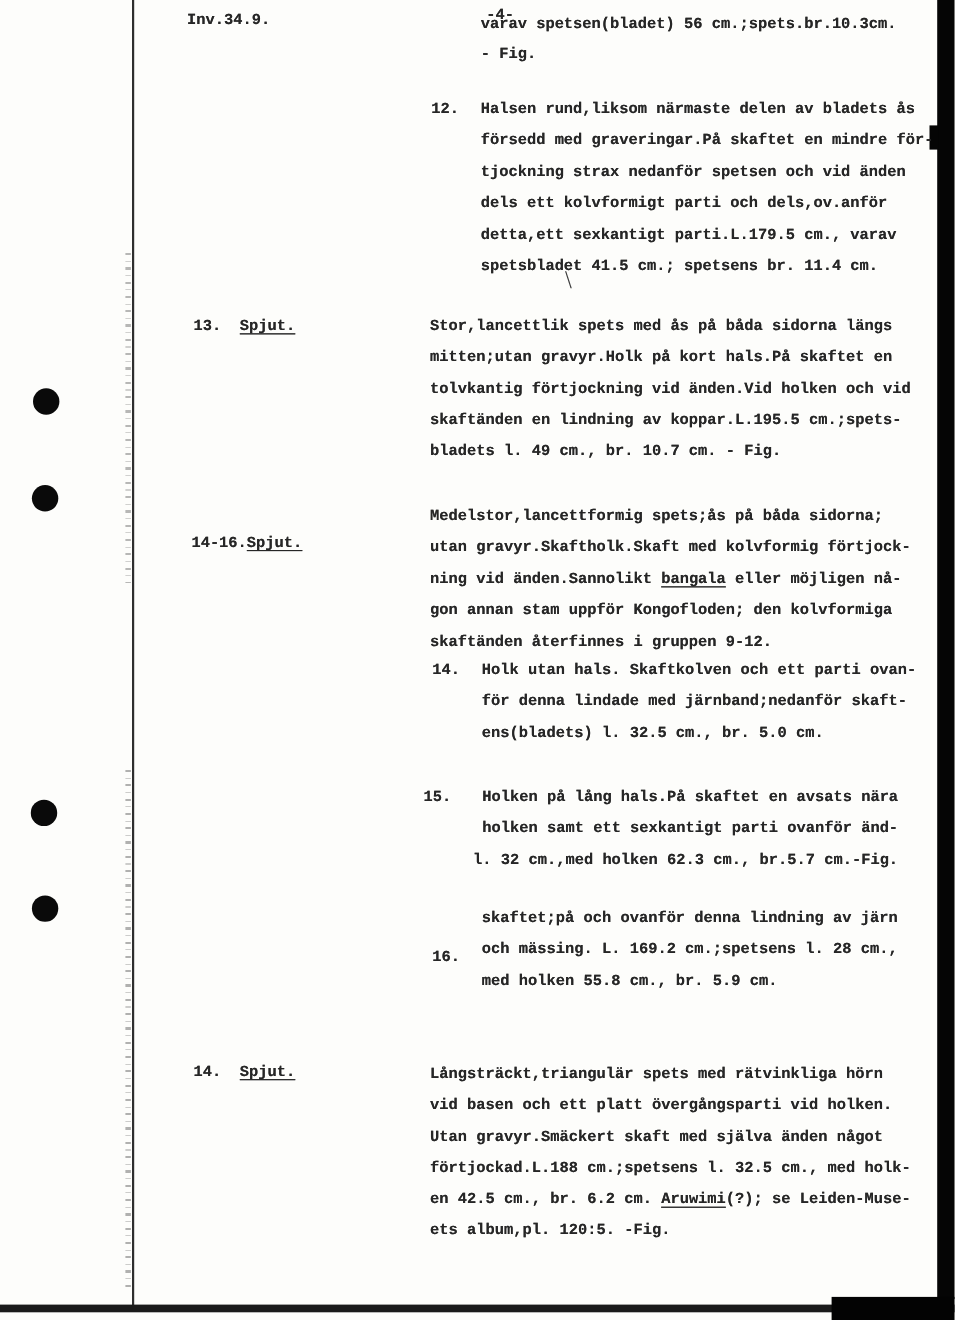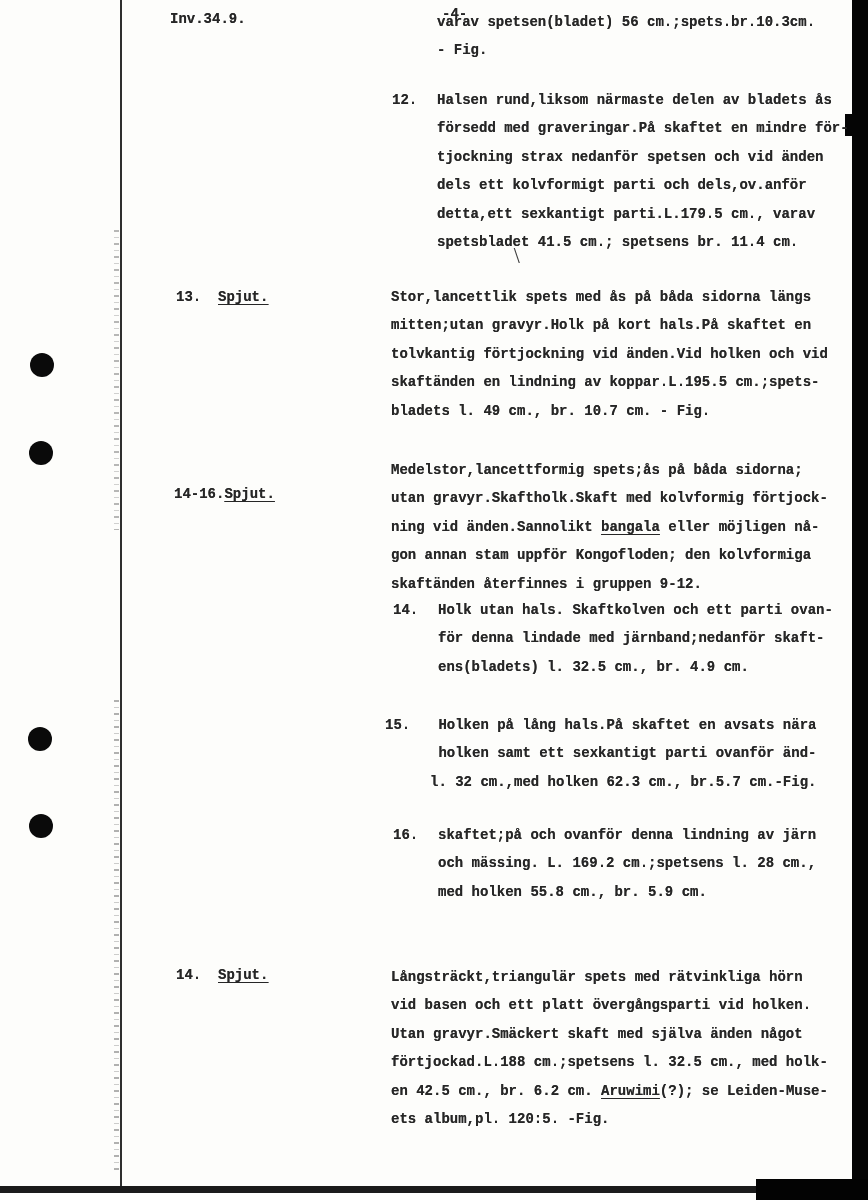--- a/index.html
+++ b/index.html
@@ -93,20 +93,20 @@
   <div id="labels-container">
       <div class="marglabel typed" style="top: 283px; left: 176px;"><span>13.  </span><span class="ul">Spjut.</span></div>
       <div class="marglabel typed" style="top: 480px; left: 174px;"><span>14-16.</span><span class="ul">Spjut.</span></div>
       <div class="marglabel typed" style="top: 961px; left: 176px;"><span>14.  </span><span class="ul">Spjut.</span></div>
     </div>
   <div id="blocks-container">
       <div class="block typed" style="top: 8px; left: 437px; font-family: Liberation Mono, monospace;"><div class="tline">varav spetsen(bladet) 56 cm.;spets.br.10.3cm.</div><div class="tline">- Fig.</div></div>
       <div class="block typed" style="top: 86px; left: 437px;"><span class="num" style="left: -45px;">12.</span><div class="tline">Halsen rund,liksom närmaste delen av bladets ås</div><div class="tline">försedd med graveringar.På skaftet en mindre för-</div><div class="tline">tjockning strax nedanför spetsen och vid änden</div><div class="tline">dels ett kolvformigt parti och dels,ov.anför</div><div class="tline">detta,ett sexkantigt parti.L.179.5 cm., varav</div><div class="tline">spetsbladet 41.5 cm.; spetsens br. 11.4 cm.</div></div>
       <div class="block typed" style="top: 283px; left: 391px;"><div class="tline">Stor,lancettlik spets med ås på båda sidorna längs</div><div class="tline">mitten;utan gravyr.Holk på kort hals.På skaftet en</div><div class="tline">tolvkantig förtjockning vid änden.Vid holken och vid</div><div class="tline">skaftänden en lindning av koppar.L.195.5 cm.;spets-</div><div class="tline">bladets l. 49 cm., br. 10.7 cm. - Fig.</div></div>
       <div class="block typed" style="top: 456px; left: 391px;"><div class="tline">Medelstor,lancettformig spets;ås på båda sidorna;</div><div class="tline">utan gravyr.Skaftholk.Skaft med kolvformig förtjock-</div><div class="tline"><span>ning vid änden.Sannolikt </span><span class="ul">bangala</span><span> eller möjligen nå-</span></div><div class="tline">gon annan stam uppför Kongofloden; den kolvformiga</div><div class="tline">skaftänden återfinnes i gruppen 9-12.</div></div>
-      <div class="block typed" style="top: 596px; left: 438px;"><span class="num" style="left: -45px;">14.</span><div class="tline">Holk utan hals. Skaftkolven och ett parti ovan-</div><div class="tline">för denna lindade med järnband;nedanför skaft-</div><div class="tline">ens(bladets) l. 32.5 cm., br. 4.9 cm.</div></div>
+      <div class="block typed" style="top: 596px; left: 438px;"><span class="num" style="left: -45px;">14.</span><div class="tline">Holk utan hals. Skaftkolven och ett parti ovan-</div><div class="tline">för denna lindade med järnband;nedanför skaft-</div><div class="tline">ens(bladets) l. 32.5 cm., br. 5.0 cm.</div></div>
       <div class="block typed" style="top: 711px; left: 430px; text-align: right;"><span class="num" style="left: -45px;">15.</span><div class="tline">Holken på lång hals.På skaftet en avsats nära</div><div class="tline">holken samt ett sexkantigt parti ovanför änd-</div><div class="tline">l. 32 cm.,med holken 62.3 cm., br.5.7 cm.-Fig.</div></div>
-      <div class="block typed" style="top: 821px; left: 438px;"><span class="num" style="left: -45px;">16.</span><div class="tline">skaftet;på och ovanför denna lindning av järn</div><div class="tline">och mässing. L. 169.2 cm.;spetsens l. 28 cm.,</div><div class="tline">med holken 55.8 cm., br. 5.9 cm.</div></div>
+      <div class="block typed" style="top: 821px; left: 438px;"><span class="num" style="left: -45px; margin-top: 36px;">16.</span><div class="tline">skaftet;på och ovanför denna lindning av järn</div><div class="tline">och mässing. L. 169.2 cm.;spetsens l. 28 cm.,</div><div class="tline">med holken 55.8 cm., br. 5.9 cm.</div></div>
       <div class="block typed" style="top: 963px; left: 391px;"><div class="tline">Långsträckt,triangulär spets med rätvinkliga hörn</div><div class="tline">vid basen och ett platt övergångsparti vid holken.</div><div class="tline">Utan gravyr.Smäckert skaft med själva änden något</div><div class="tline">förtjockad.L.188 cm.;spetsens l. 32.5 cm., med holk-</div><div class="tline"><span>en 42.5 cm., br. 6.2 cm. </span><span class="ul">Aruwimi</span><span>(?); se Leiden-Muse-</span></div><div class="tline">ets album,pl. 120:5. -Fig.</div></div>
     </div>
 
   <div id="stray-mark">\</div>
 </div>
 
 </body></html>

